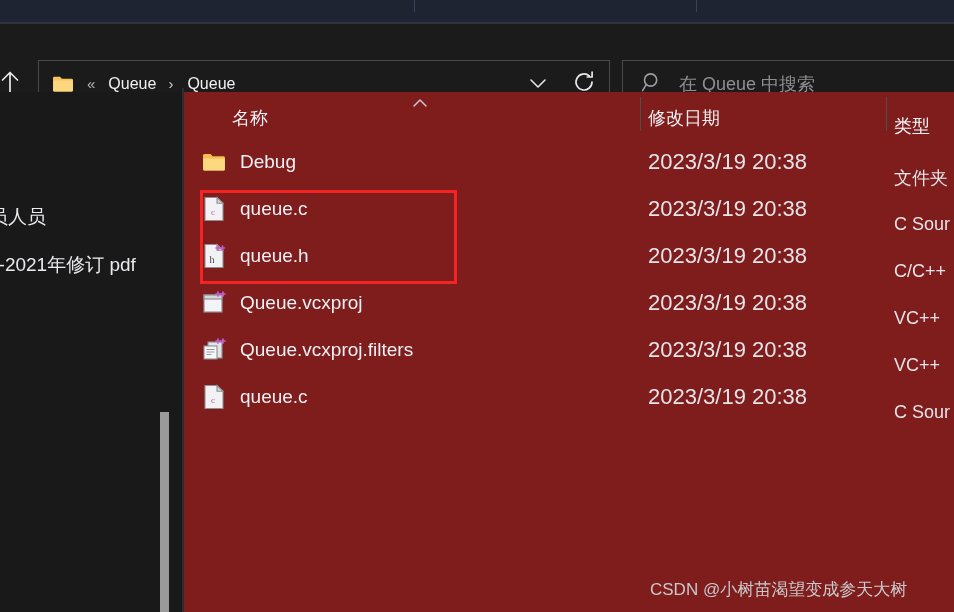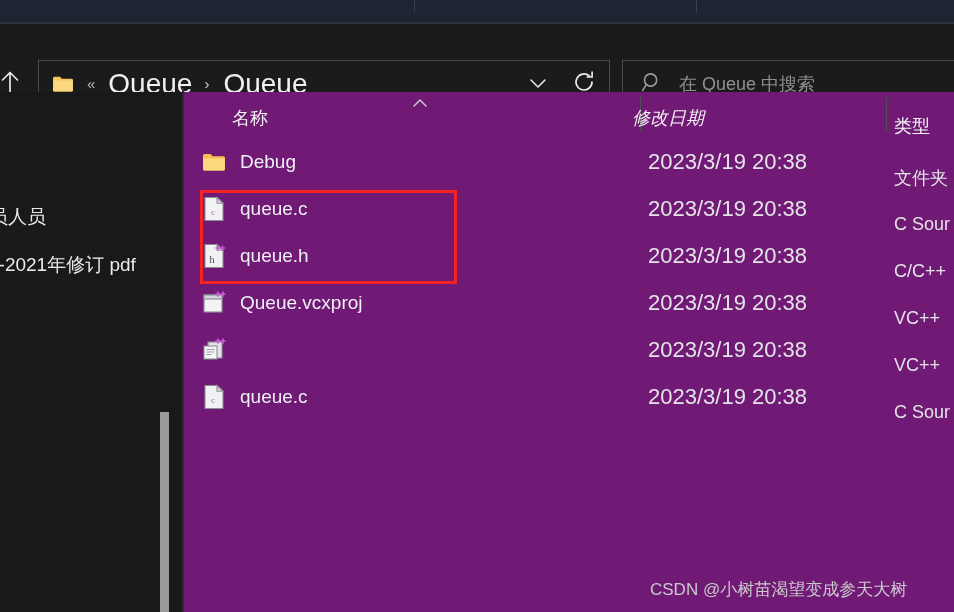--- a/index.html
+++ b/index.html
@@ -72,21 +72,21 @@
     flex: none;
   }
   .addr-chev {
     margin-left: 13px;
     color: #b9b9bd;
     font-size: 15px;
     letter-spacing: -1px;
     flex: none;
   }
   .crumb {
-    font-size: 28px;
+    font-size: 16px;
     color: #f0f0f3;
     margin-left: 14px;
     white-space: nowrap;
   }
   .crumb-sep {
     margin-left: 12px;
     color: #d4d4d8;
     font-size: 15px;
   }
 
@@ -153,37 +153,37 @@
     left: 182px; top: 88px;
     width: 2px; height: 524px;
     background: #2d2d2d;
   }
 
   
   .filepane {
     position: absolute;
     left: 184px; top: 92px;
     width: 770px; height: 520px;
-    background: #701a75;
+    background: #7f1d1d;
   }
 
   .colheaders {
     position: absolute;
     left: 0; top: 0;
     width: 770px; height: 46px;
   }
   .colhdr {
     position: absolute;
     top: 14px;
     font-size: 18px;
     color: #f1f1f4;
     white-space: nowrap;
   }
   .colhdr.name { left: 48px; }
-  .colhdr.date { left: 448px; font-style: italic; }
+  .colhdr.date { left: 464px; }
   .colhdr.type { left: 710px; margin-top: 8px; }
 
   .colsep {
     position: absolute;
     top: 5px;
     width: 1px; height: 34px;
     background: #4e4e4e;
   }
   .colsep.d { left: 456px; }
   .colsep.t { left: 702px; }
@@ -389,20 +389,21 @@
       </div>
       <div class="row">
         <div class="cell-name">
           <span class="ficon"><svg width="24" height="26" viewBox="0 0 24 26">
               <rect x="6" y="5" width="14" height="16" fill="#e3e3e8" stroke="#8e8e96" stroke-width="1.1"></rect>
               <rect x="2" y="9" width="13" height="13" fill="#f6f6f8" stroke="#8e8e96" stroke-width="1.1"></rect>
               <path d="M4.5 12.5 h8 M4.5 15 h8 M4.5 17.5 h5" stroke="#9a9aa2" stroke-width="1"></path>
               <path d="M16 2 l0 4 M14 4 l4 0" stroke="#c45cd0" stroke-width="1.7" stroke-linecap="round"></path>
               <path d="M21 2 l0 4 M19 4 l4 0" stroke="#c45cd0" stroke-width="1.7" stroke-linecap="round"></path>
             </svg></span>
+          <span class="fname">Queue.vcxproj.filters</span>
         </div>
         <div class="cell-date">2023/3/19 20:38</div>
         <div class="cell-type">VC++ </div>
       </div>
       <div class="row">
         <div class="cell-name">
           <span class="ficon"><svg width="24" height="26" viewBox="0 0 24 26">
               <path d="M3 1.5 L15 1.5 L21 7.2 L21 24.5 L3 24.5 Z" fill="#f2f2f4" stroke="#8e8e96" stroke-width="1.1"></path>
               <path d="M15 1.5 L15 7.2 L21 7.2 Z" fill="#d4d4da" stroke="#8e8e96" stroke-width="1.1"></path>
               <text x="11" y="19" font-family="Liberation Serif, serif" font-size="9" fill="#b14fbf" text-anchor="middle">c</text>

